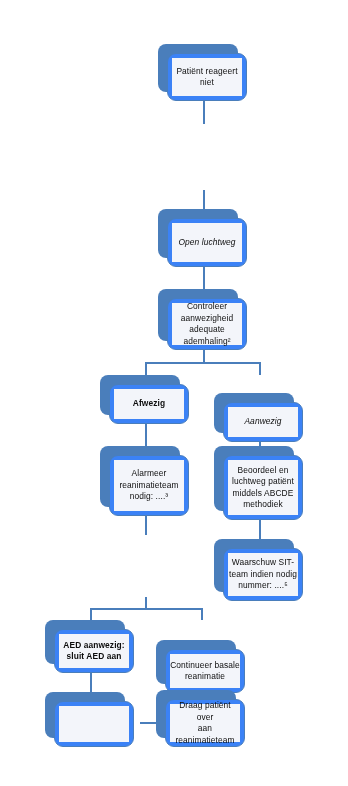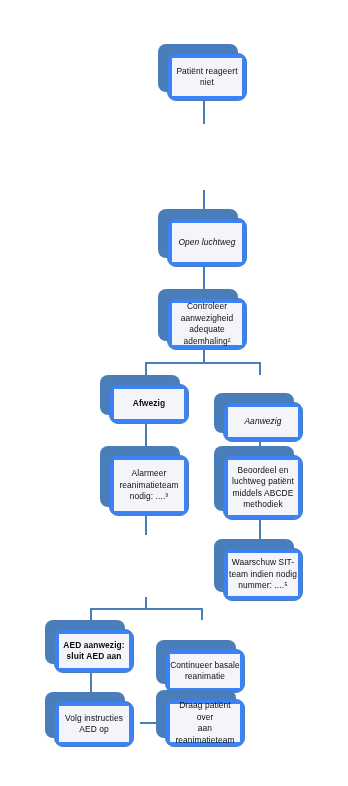--- a/index.html
+++ b/index.html
@@ -203,22 +203,20 @@
       <div class="inner"></div>
       <div class="label">Continueer  basale
 reanimatie</div>
     </div>
   </div>
 
   <div class="node" style="left:45px; top:692px; width:80px; height:46px;">
     <div class="shadow"></div>
     <div class="boxmain">
       <div class="inner"></div>
-      <div class="label">Volg instructies
-AED op</div>
     </div>
   </div>
 
   <div class="node" style="left:156px; top:690px; width:80px; height:48px;">
     <div class="shadow"></div>
     <div class="boxmain">
       <div class="inner"></div>
       <div class="label">Draag patiënt over
 aan
 reanimatieteam</div>

